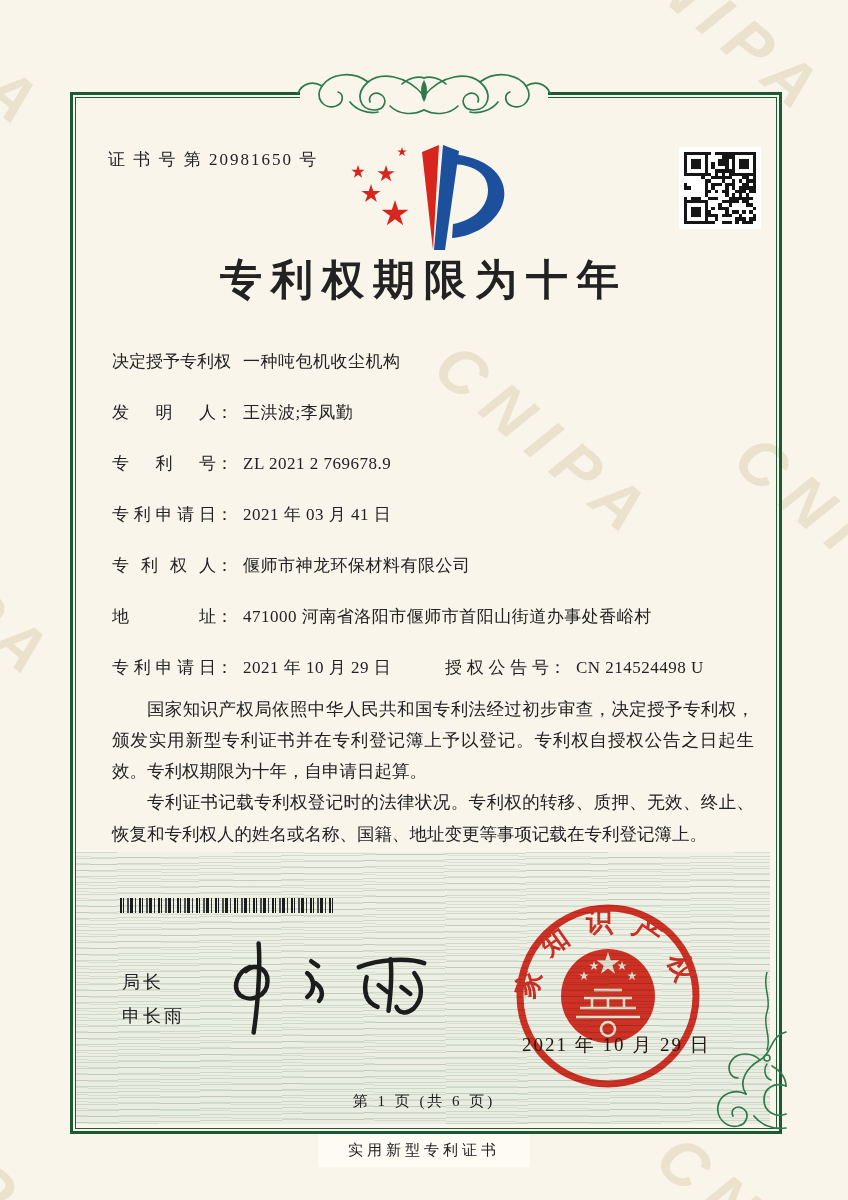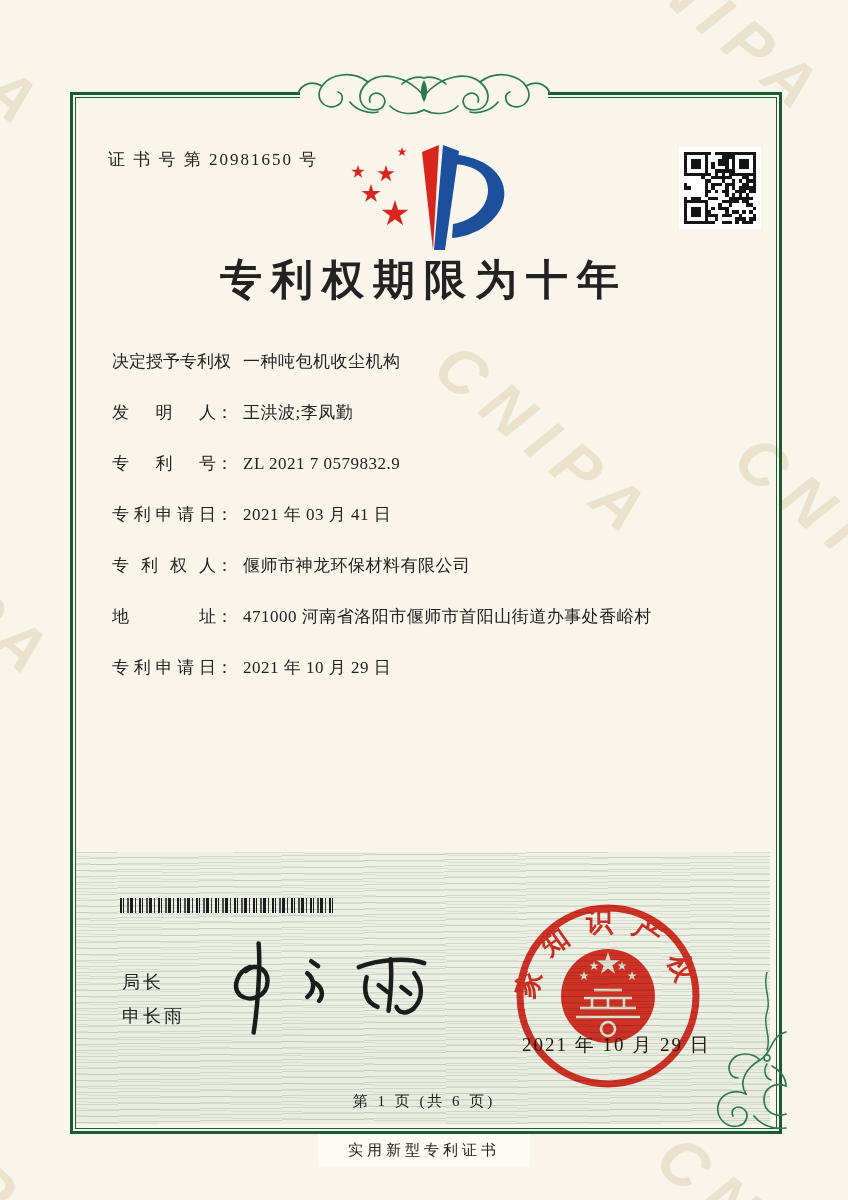--- a/index.html
+++ b/index.html
@@ -589,36 +589,41 @@
 
 <div class="title">专利权期限为十年</div>
 
 <div class="frow" style="top:350px">
   <span class="flabel">决定授予专利权</span><span>：</span><span class="fvalue">一种吨包机收尘机构</span>
 </div>
 <div class="frow" style="top:401px">
   <span class="flabel">发明人</span><span>：</span><span class="fvalue">王洪波;李凤勤</span>
 </div>
 <div class="frow" style="top:452px">
-  <span class="flabel">专利号</span><span>：</span><span class="fvalue">ZL 2021 7 0579832.9</span>
+  <span class="flabel">专利号</span><span>：</span><span class="fvalue">ZL 2021 2 769678.9</span>
 </div>
 <div class="frow" style="top:503px">
   <span class="flabel">专利申请日</span><span>：</span><span class="fvalue">2021 年 03 月 41 日</span>
 </div>
 <div class="frow" style="top:554px">
   <span class="flabel">专利权人</span><span>：</span><span class="fvalue">偃师市神龙环保材料有限公司</span>
 </div>
 <div class="frow" style="top:605px">
   <span class="flabel">地址</span><span>：</span><span class="fvalue">471000 河南省洛阳市偃师市首阳山街道办事处香峪村</span>
 </div>
 <div class="frow" style="top:656px">
   <span class="flabel">专利申请日</span><span>：</span><span class="fvalue">2021 年 10 月 29 日</span>
+  <span class="fpair2">
+    <span class="flabel">授权公告号</span><span>：</span><span class="fvalue">CN 214524498 U</span>
+  </span>
 </div>
 
 <div class="paras">
+  <p>国家知识产权局依照中华人民共和国专利法经过初步审查，决定授予专利权，颁发实用新型专利证书并在专利登记簿上予以登记。专利权自授权公告之日起生效。专利权期限为十年，自申请日起算。</p>
+  <p>专利证书记载专利权登记时的法律状况。专利权的转移、质押、无效、终止、恢复和专利权人的姓名或名称、国籍、地址变更等事项记载在专利登记簿上。</p>
 </div>
 
 <div class="barcode"></div>
 
 <div class="sig-title">局长</div>
 <div class="sig-name">申长雨</div>
 <svg class="sig-svg" viewBox="0 0 240 100">
   <g stroke="#1c1c1c" stroke-width="4.5" fill="none" stroke-linecap="round" stroke-linejoin="round">
     <path d="M38 30 C26 34 20 50 28 58 C38 66 56 60 56 44 C56 30 42 26 34 34"></path>
     <path d="M47 6 C49 30 46 70 42 96"></path>

